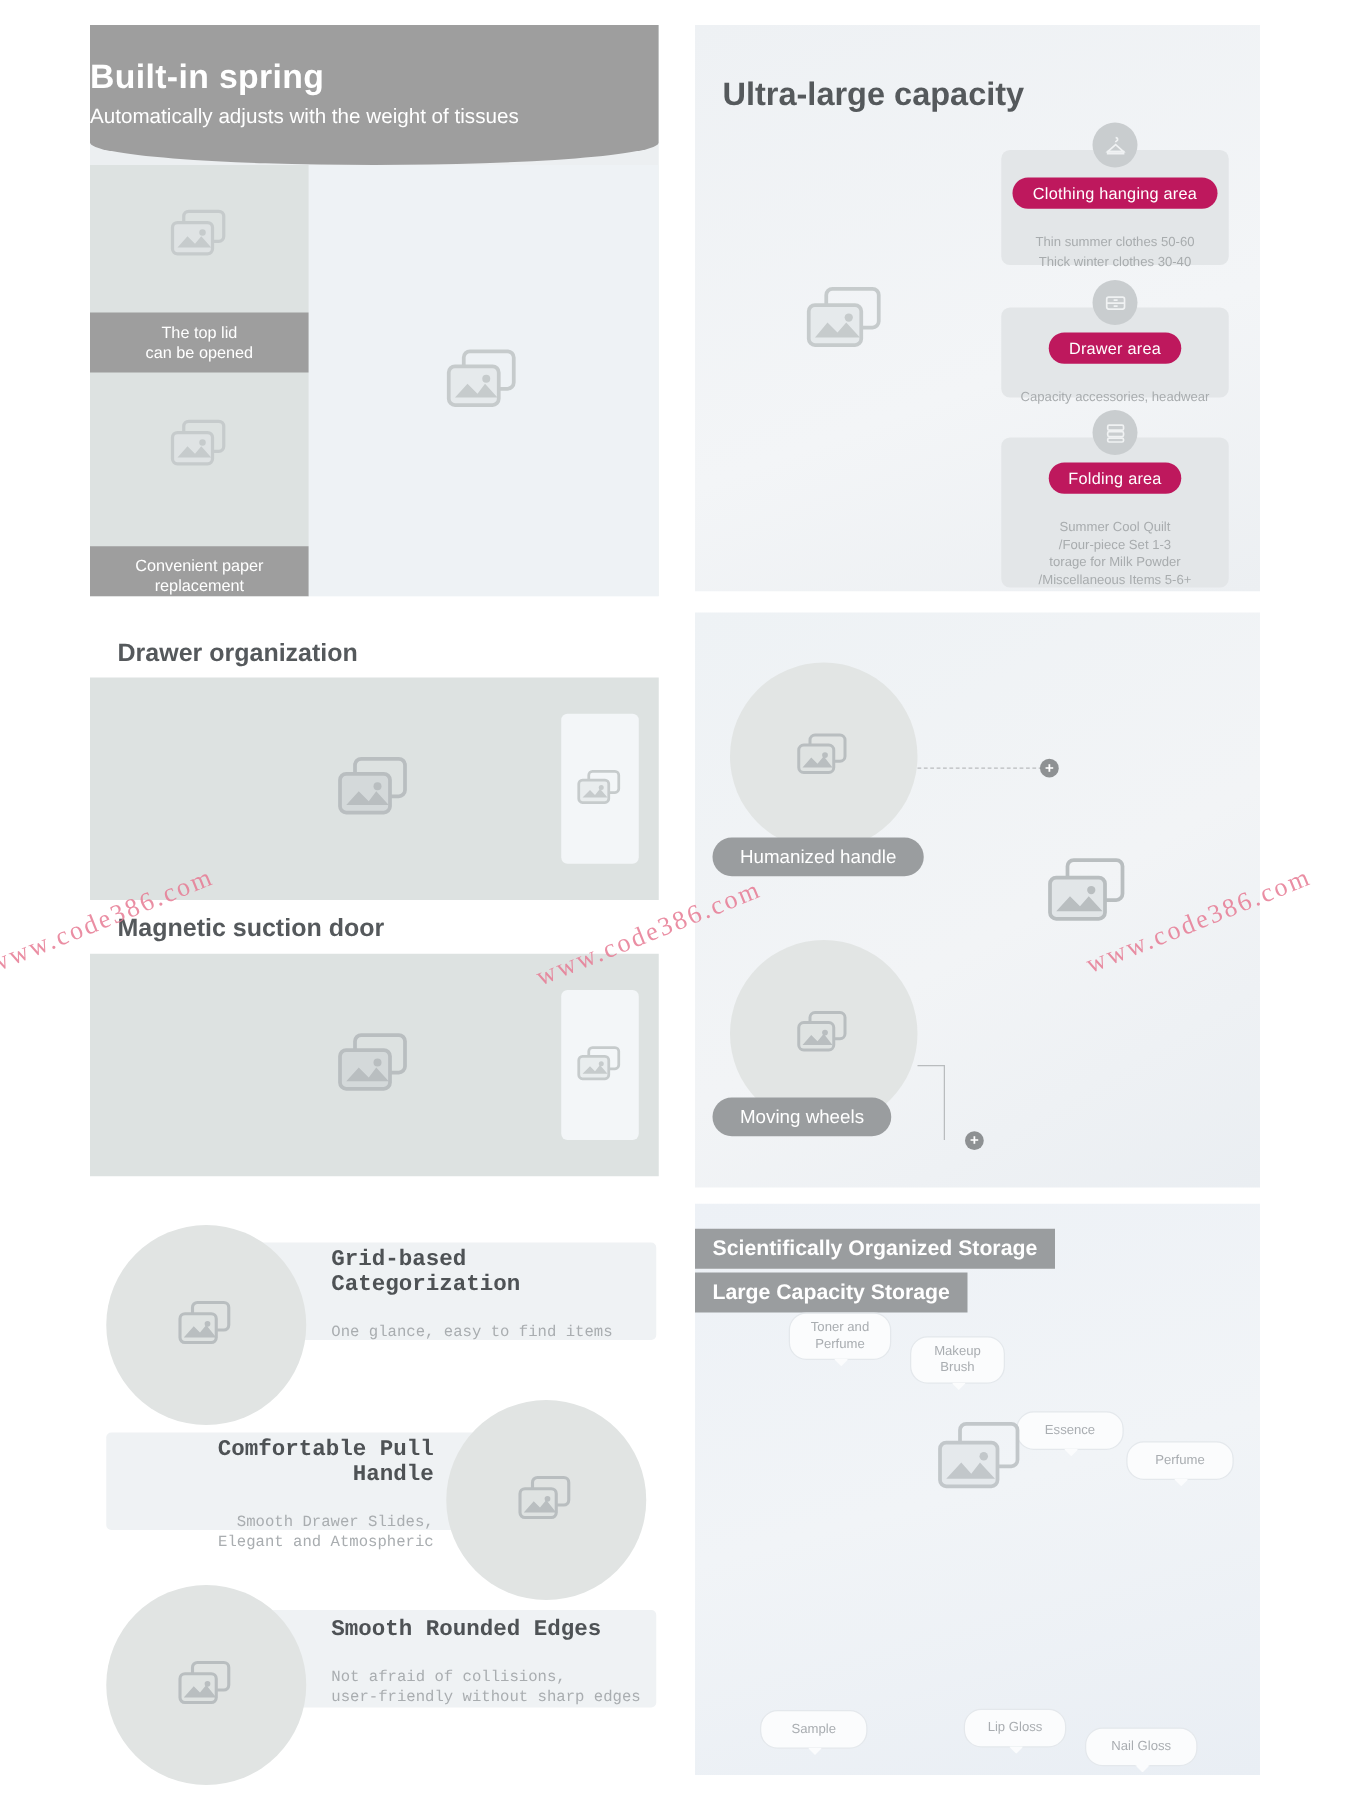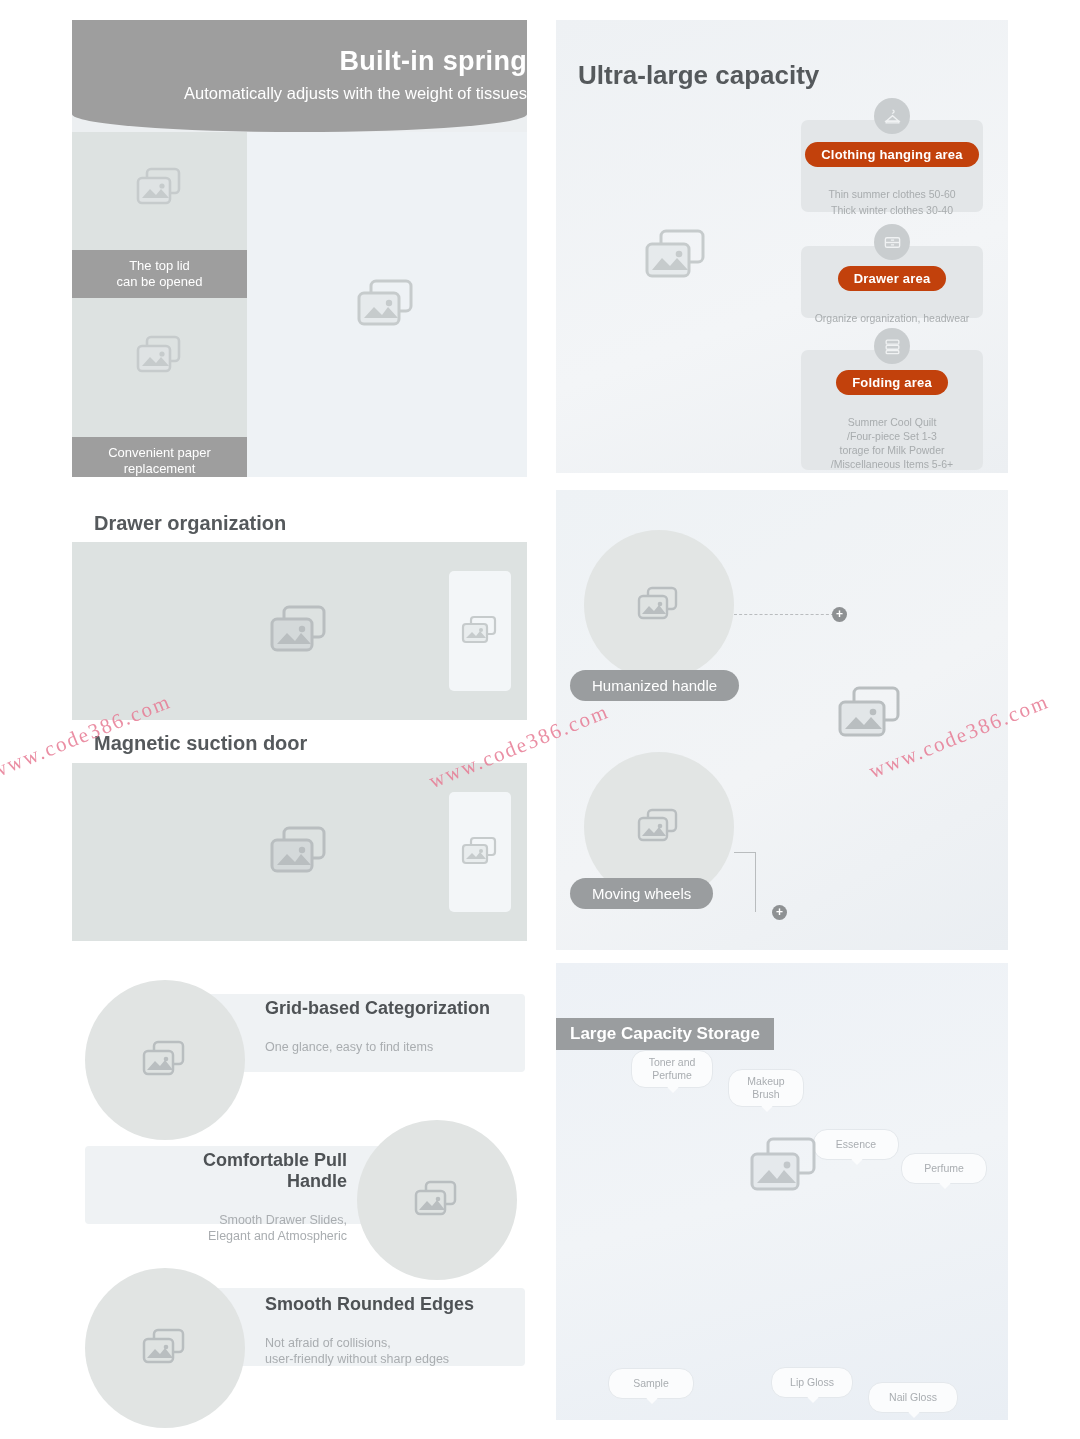--- a/index.html
+++ b/index.html
@@ -17,21 +17,21 @@
   .ph svg { display: block; width: 100%; height: 100%; }
 
   
   .p-spring {
     position: absolute; left: 72px; top: 20px; width: 455px; height: 457px;
     background: #eceff1; overflow: hidden;
   }
   .spring-head {
     position: absolute; left: 0; top: 0; width: 100%; height: 112px;
     background: #9e9e9e; border-bottom-left-radius: 50% 18px; border-bottom-right-radius: 50% 18px;
-    text-align: right; color: #ffffff;
+    text-align: left; color: #ffffff;
   }
   .spring-title { font-size: 27px; font-weight: bold; letter-spacing: .3px; padding-top: 26px; }
   .spring-sub { font-size: 16.5px; padding-top: 7px; font-weight: normal; }
   .spring-body { position: absolute; left: 0; top: 112px; width: 100%; height: 345px; display: flex; }
   .spring-col-l { width: 175px; background: #dde2e1; position: relative; }
   .spring-col-r { flex: 1; background: #eef2f5; position: relative; }
   .lbl-dark {
     position: absolute; left: 0; width: 175px; background: #9e9e9e; color: #fff;
     font-size: 13px; line-height: 16px; text-align: center; padding: 8px 4px;
   }
@@ -43,22 +43,22 @@
   .p-capacity {
     position: absolute; left: 556px; top: 20px; width: 452px; height: 453px;
     background: linear-gradient(160deg,#eef1f4 0%, #f3f5f7 60%, #eceff2 100%); overflow: hidden;
   }
   .cap-title { position: absolute; left: 22px; top: 40px; font-size: 26px; font-weight: bold; color: #55595c; }
   .cap-mainimg { position: absolute; left: 85px; top: 205px; }
   .cap-card {
     position: absolute; background: #e3e6e8; border-radius: 7px; text-align: center;
   }
   .cap-badge {
-    display: inline-block; background: #c2410c; color: #fff; border-radius: 13px;
-    font-size: 13px; font-weight: bold; padding: 5px 16px; letter-spacing: .2px;
+    display: inline-block; background: #be185d; color: #fff; border-radius: 13px;
+    font-size: 13px; font-weight: normal; padding: 5px 16px; letter-spacing: .2px;
   }
   .cap-sub { font-size: 10.5px; color: #a8acae; line-height: 14px; margin-top: 20px; }
   .cap-icon {
     position: absolute; left: 50%; transform: translateX(-50%); top: -22px;
     width: 36px; height: 36px; border-radius: 50%; background: #c9cdcf;
     display: flex; align-items: center; justify-content: center;
   }
   .cap-icon svg { width: 19px; height: 19px; }
 
   
@@ -86,21 +86,21 @@
   }
   .plus-dot {
     position: absolute; width: 15px; height: 15px; border-radius: 50%;
     background: #8e9193; color: #fff; font-size: 12px; line-height: 15px; text-align: center; font-weight: bold;
   }
   .dash-line { position: absolute; border-top: 1px dashed #b9bcbe; }
   .solid-line { position: absolute; background: #b9bcbe; }
 
   
   .p-features { position: absolute; left: 85px; top: 980px; width: 440px; height: 440px; }
-  .feat-row { position: absolute; width: 440px; height: 132px; }
+  .feat-row { position: absolute; width: 440px; height: 132px; font-family: Liberation Mono, monospace; }
   .feat-bar { position: absolute; height: 78px; background: #eff2f4; border-radius: 4px; }
   .feat-circle { position: absolute; width: 160px; height: 160px; border-radius: 50%; background: #e1e4e3; display: flex; align-items: center; justify-content: center; }
   .feat-t { font-size: 18px; font-weight: bold; color: #4e5255; }
   .feat-s { font-size: 12.5px; color: #a9adb0; line-height: 16px; margin-top: 20px; }
 
   
   .p-storage {
     position: absolute; left: 556px; top: 963px; width: 452px; height: 457px;
     background: linear-gradient(165deg,#edf1f6 0%, #f1f4f7 50%, #e9eef4 100%); overflow: hidden;
   }
@@ -212,21 +212,21 @@
 
     <div class="cap-card" style="left:245px;top:226px;width:182px;height:72px;padding-top:20px;">
       <div class="cap-icon">
         <svg viewBox="0 0 24 24" fill="none" stroke="#f0f2f3" stroke-width="1.7">
           <rect x="3" y="6" width="18" height="12" rx="2"></rect>
             <path d="M3 12h18"></path>
             <path d="M10 9h4M10 15h4"></path>
         </svg>
       </div>
       <div class="cap-badge">Drawer area</div>
-      <div class="cap-sub">Organize organization, headwear</div>
+      <div class="cap-sub">Capacity accessories, headwear</div>
     </div>
 
     <div class="cap-card" style="left:245px;top:330px;width:182px;height:120px;padding-top:20px;">
       <div class="cap-icon">
         <svg viewBox="0 0 24 24" fill="none" stroke="#f0f2f3" stroke-width="1.7">
           <rect x="4" y="4" width="16" height="5" rx="1.5"></rect>
             <rect x="4" y="10.5" width="16" height="5" rx="1.5"></rect>
             <rect x="4" y="17" width="16" height="4" rx="1.5"></rect>
         </svg>
       </div>
@@ -397,20 +397,21 @@
       </div>
       <div style="position:absolute;left:180px;top:26px;">
         <div class="feat-t">Smooth Rounded Edges</div>
         <div class="feat-s">Not afraid of collisions,</div>
         <div class="feat-s" style="margin-top:0">user-friendly without sharp edges</div>
       </div>
     </div>
   </div>
 
   <div class="p-storage">
+    <div class="stor-bar" style="left:0;top:20px;">Scientifically Organized Storage</div>
     <div class="stor-bar" style="left:0;top:55px;">Large Capacity Storage</div>
 
     <div class="bubble" style="left:75px;top:87px;width:82px;">
       <div>Toner and</div>
       <div>Perfume</div>
     </div>
     <div class="bubble" style="left:172px;top:106px;width:76px;">
       <div>Makeup</div>
       <div>Brush</div>
     </div>

